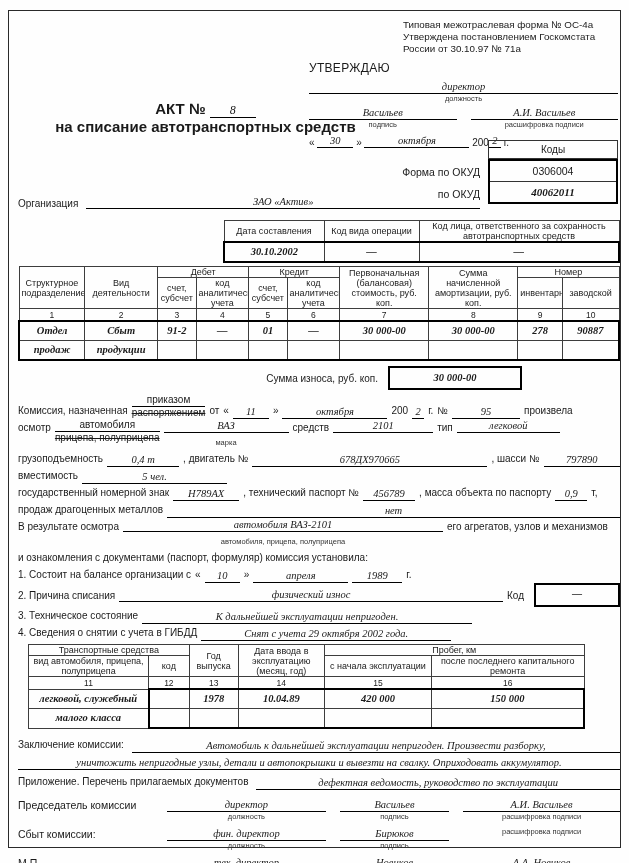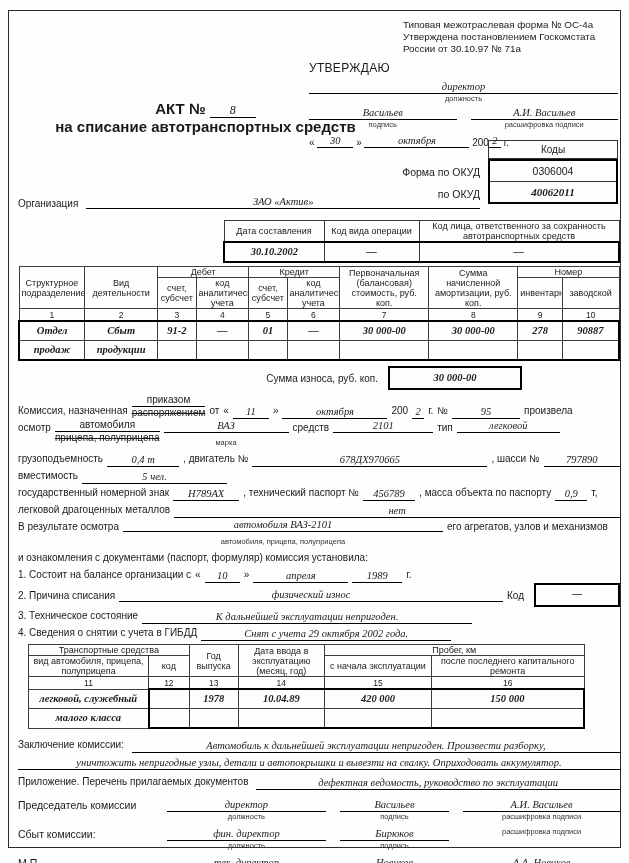--- a/index.html
+++ b/index.html
@@ -307,21 +307,21 @@
         <div class="line">
           <span>государственный номерной знак</span>
           <span class="fill w66">Н789АХ</span>
           <span>, технический паспорт №</span>
           <span class="fill w52">456789</span>
           <span>, масса объекта по паспорту</span>
           <span class="fill w32">0,9</span>
           <span>т,</span>
         </div>
         <div class="line">
-          <span>легковой драгоценных металлов</span>
+          <span>продаж драгоценных металлов</span>
           <span class="fill grow">нет</span>
         </div>
         <div class="line topalign">
           <span>В результате осмотра</span>
           <span class="fillwrap">
             <span class="fill w320">автомобиля ВАЗ-2101</span>
             <span class="sublabel">автомобиля, прицепа, полуприцепа</span>
           </span>
           <span>его агрегатов, узлов и механизмов</span>
         </div>

